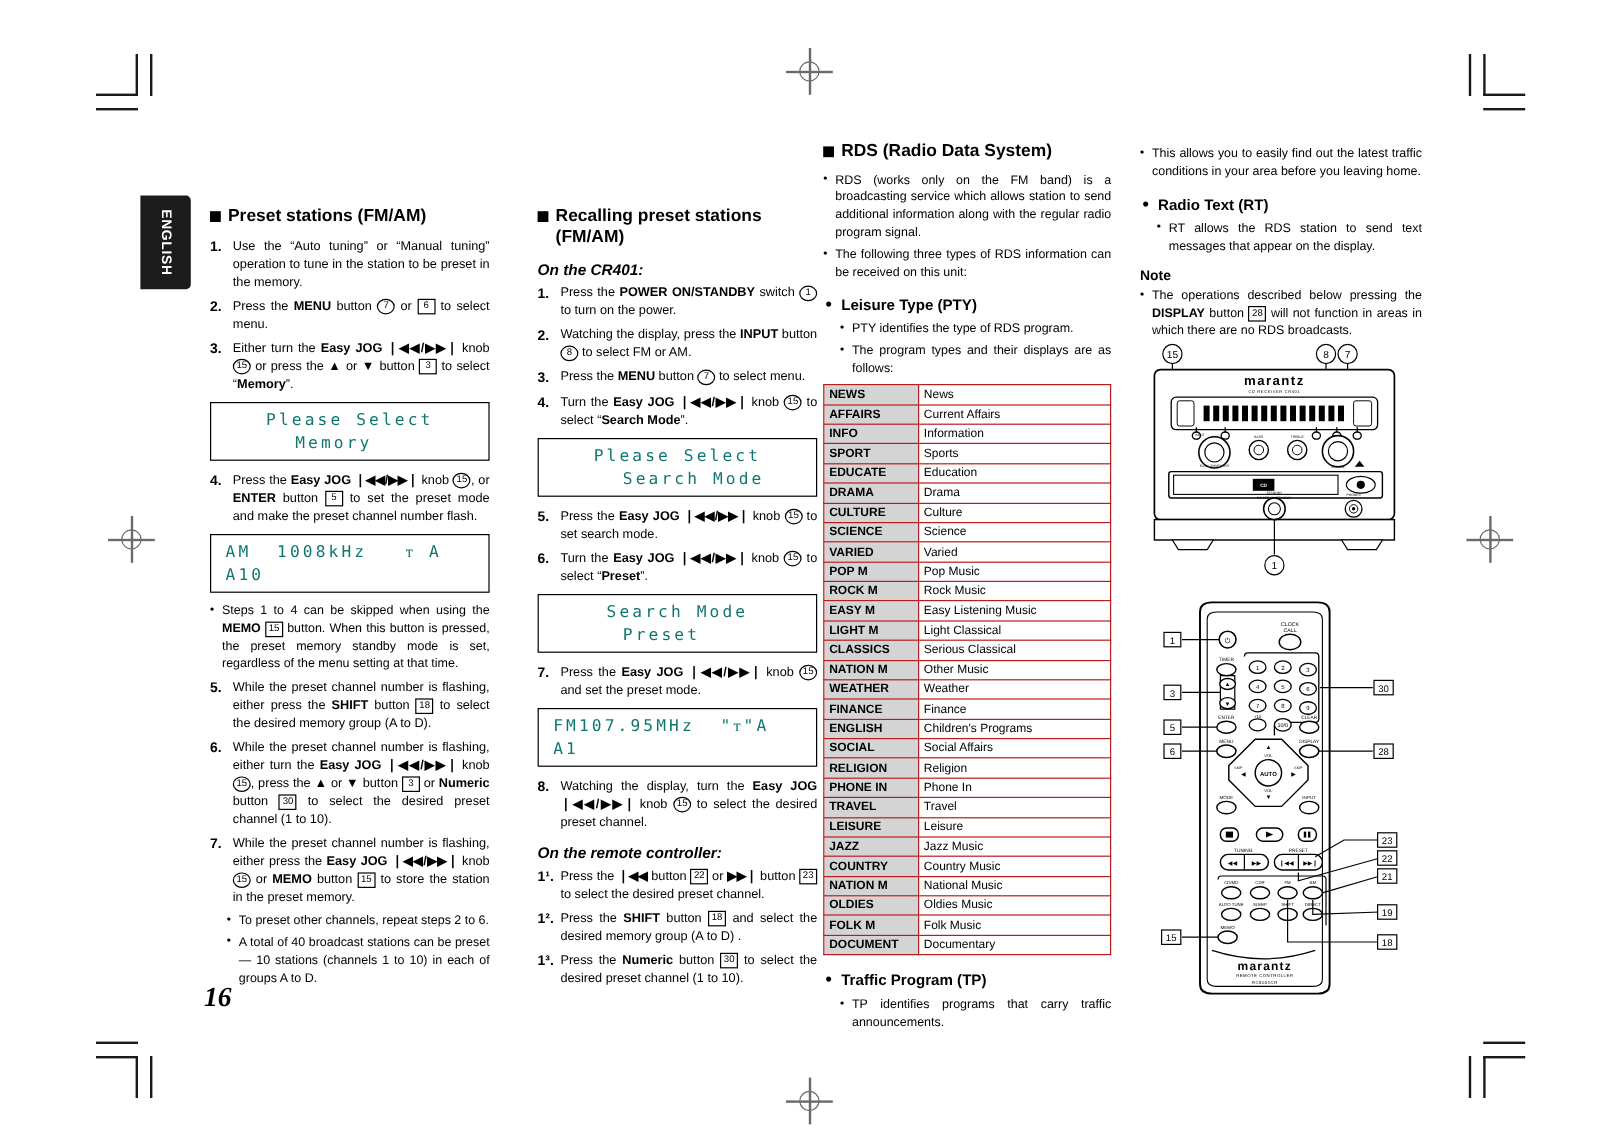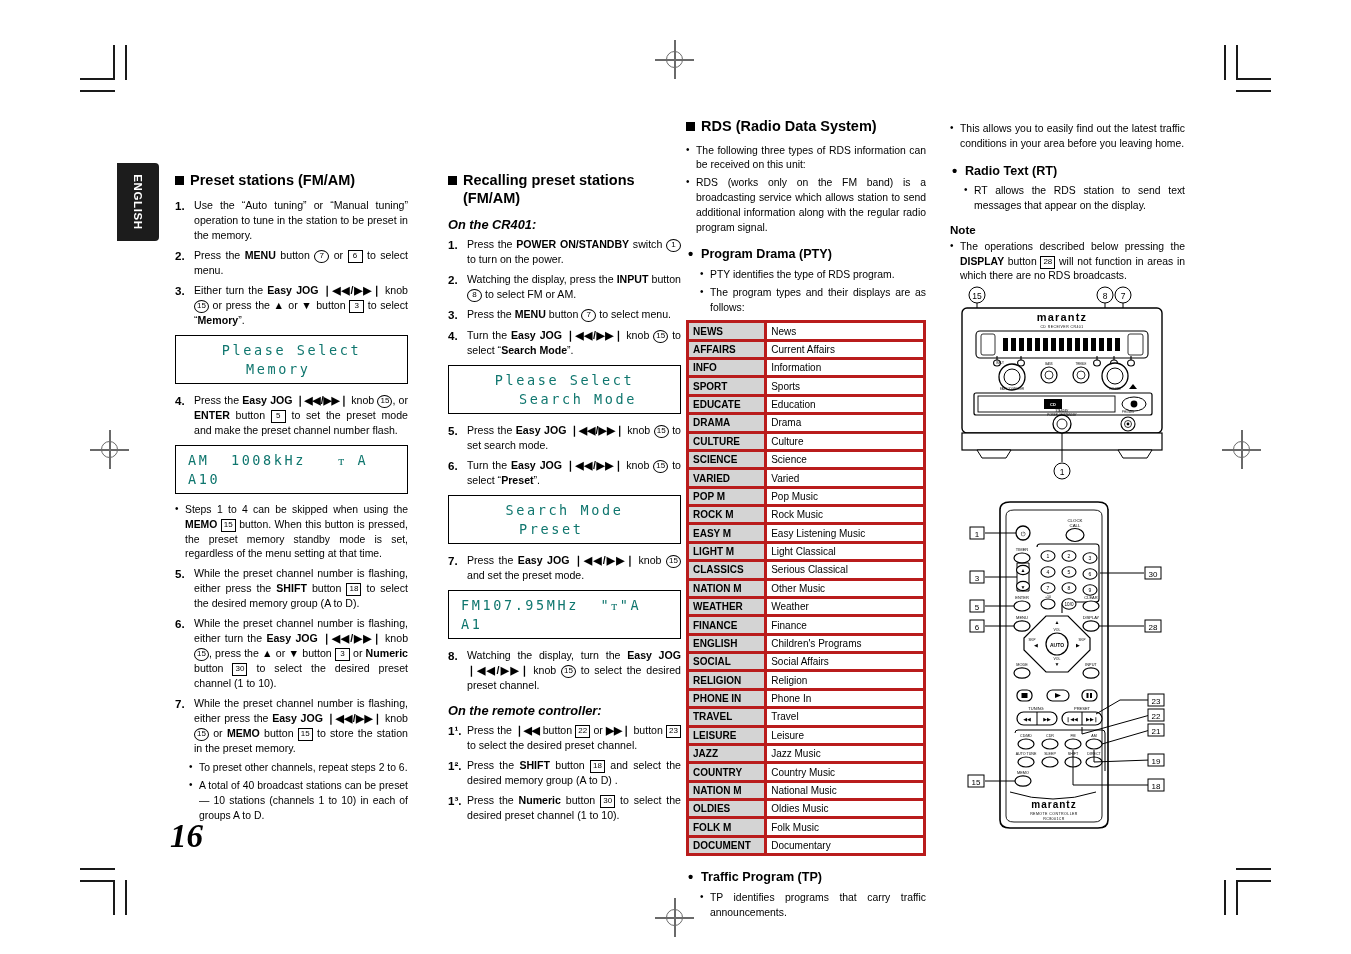--- a/index.html
+++ b/index.html
@@ -39,21 +39,21 @@
     position: absolute; left: 50%; top: 50%;
     transform: translate(-50%,-50%) rotate(90deg);
     white-space: nowrap;
     font-size: 11.5px; font-weight: bold; letter-spacing: 0.6px;
   }
 
   
   .page-num {
     position: absolute; left: 170px; top: 818px;
     font-family: "Liberation Serif", serif;
-    font-weight: bold; font-style: italic; font-size: 33px;
+    font-weight: bold; font-style: italic; font-size: 23px;
   }
 
   
   .banner {
     position: absolute; left: 175px; top: 127px;
     width: 490px; height: 33px;
     background: #d7d7d7;
     border: 1.6px solid #000;
     border-radius: 9px;
     box-sizing: border-box;
@@ -143,21 +143,21 @@
   }
   .lcd .line.c { text-align: center; }
   .lcd .line.r { padding-left: 58px; }
 
   
   table.pty {
     border-collapse: collapse; width: 100%;
     margin-top: 5px;
   }
   table.pty td {
-    border: 3px solid #b91c1c; font-size: 10px; padding: 1.2px 4px;
+    border: 1px solid #b91c1c; font-size: 10px; padding: 1.2px 4px;
     line-height: 1.3; height: 13px;
   }
   table.pty td.code {
     background: #d4d4d4; font-weight: bold; width: 33%; white-space: nowrap;
   }
 
   
   .illus { position: absolute; }
   #unit-illus { left: 950px; top: 286px; width: 236px; height: 195px; }
   #remote-illus { left: 960px; top: 500px; width: 215px; height: 345px; }
@@ -283,24 +283,24 @@
     <ol class="steps" id="c2-remote-steps">
         <li><span class="num">1¹.</span><span>Press the <b class="jog">❘◀◀</b> button <span class="boxnum">22</span> or <b class="jog">▶▶❘</b> button <span class="boxnum">23</span> to select the desired preset channel.</span></li>
         <li><span class="num">1².</span><span>Press the <b>SHIFT</b> button <span class="boxnum">18</span> and select the desired memory group (A to D) .</span></li>
         <li><span class="num">1³.</span><span>Press the <b>Numeric</b> button <span class="boxnum">30</span> to select the desired preset channel (1 to 10).</span></li>
       </ol>
   </div>
 
   <div class="col" id="col3" style="top:118px;">
     <h2 class="sq">RDS (Radio Data System)</h2>
     <ul class="bullets" id="c3-intro">
+        <li>RDS (works only on the FM band) is a broadcasting service which allows station to send additional information along with the regular radio program signal.</li>
         <li>The following three types of RDS information can be received on this unit:</li>
-        <li>RDS (works only on the FM band) is a broadcasting service which allows station to send additional information along with the regular radio program signal.</li>
       </ul>
-    <h3 class="dot">Program Drama (PTY)</h3>
+    <h3 class="dot">Leisure Type (PTY)</h3>
     <ul class="bullets indent" id="c3-pty-bullets">
         <li>PTY identifies the type of RDS program.</li>
         <li>The program types and their displays are as follows:</li>
       </ul>
     <table class="pty">
       <tbody id="c3-pty-body">
           <tr>
             <td class="code">NEWS</td>
             <td>News</td>
           </tr>

